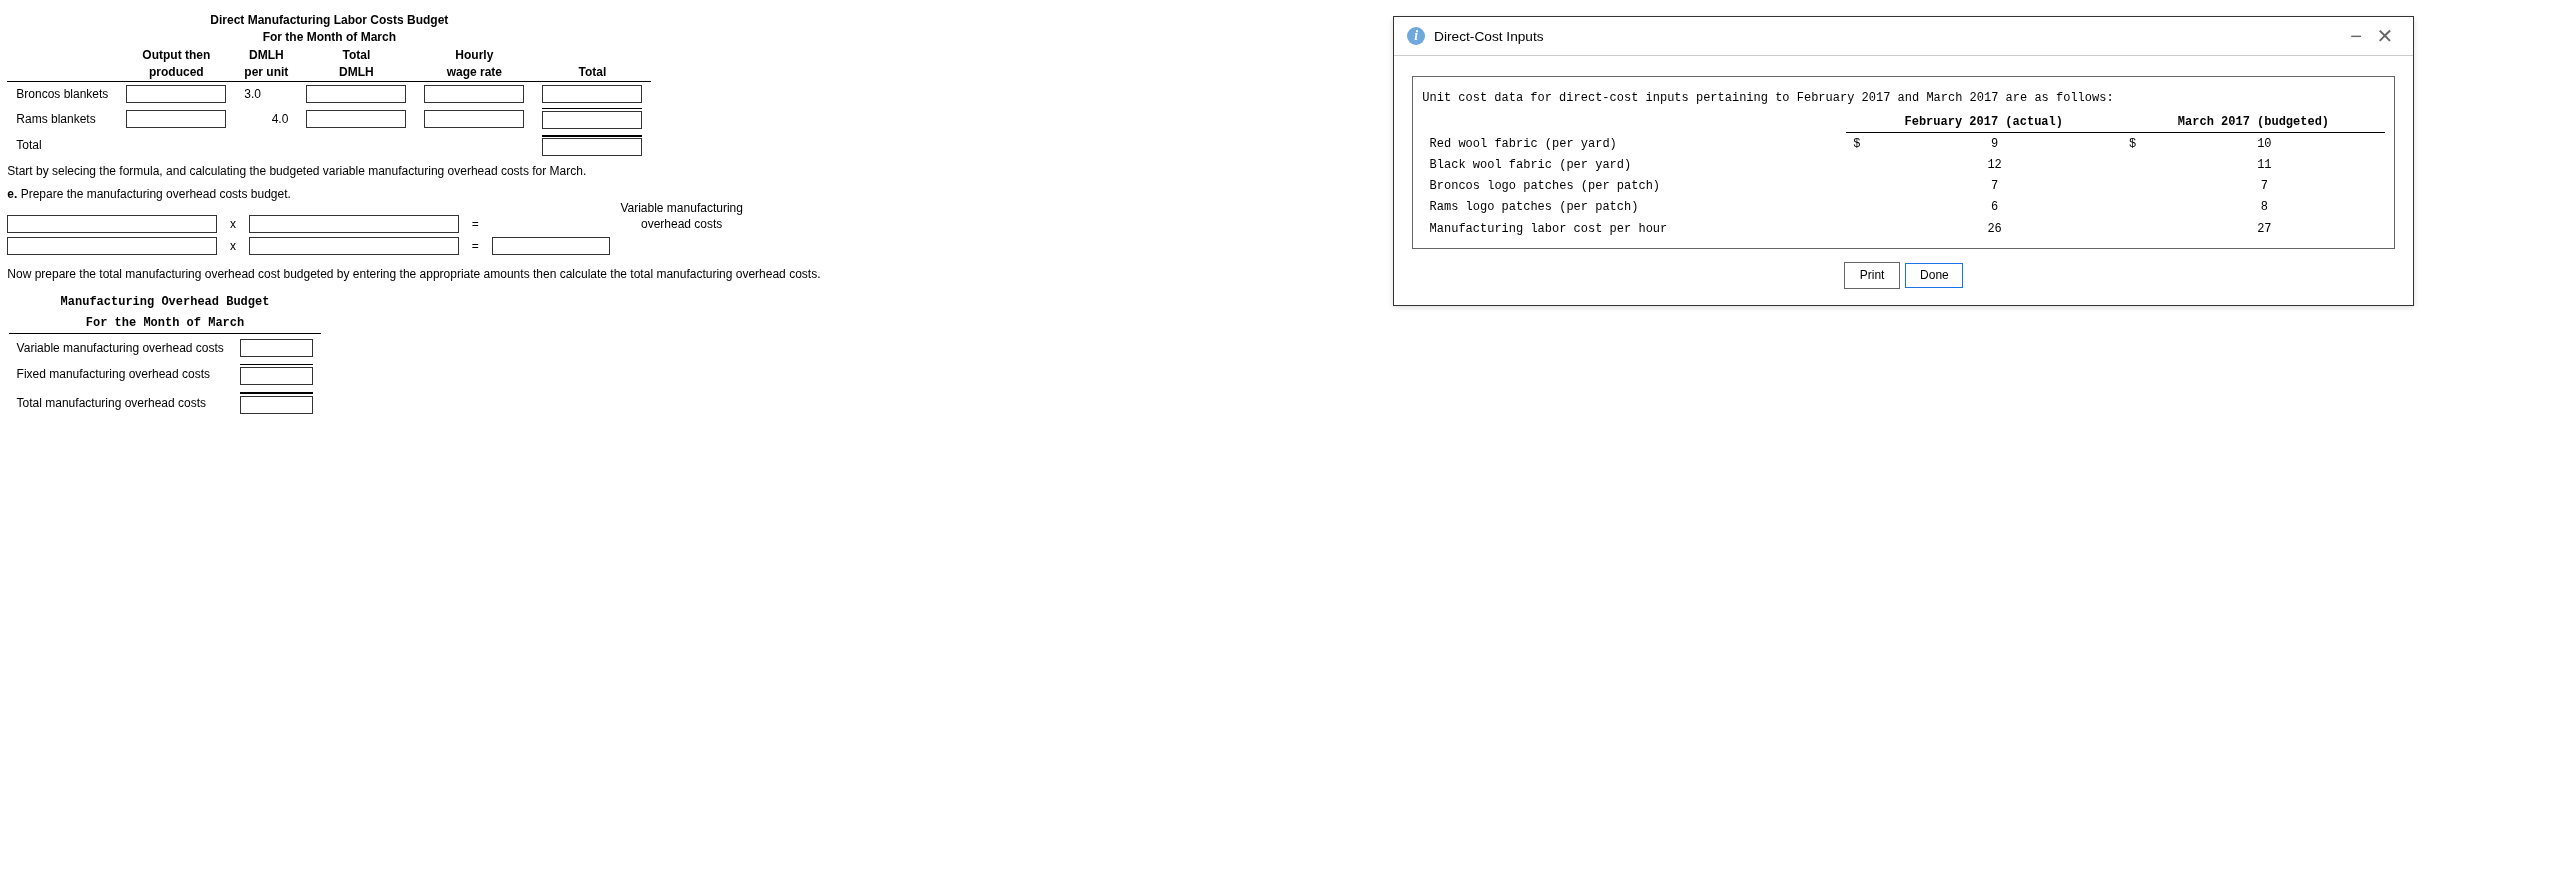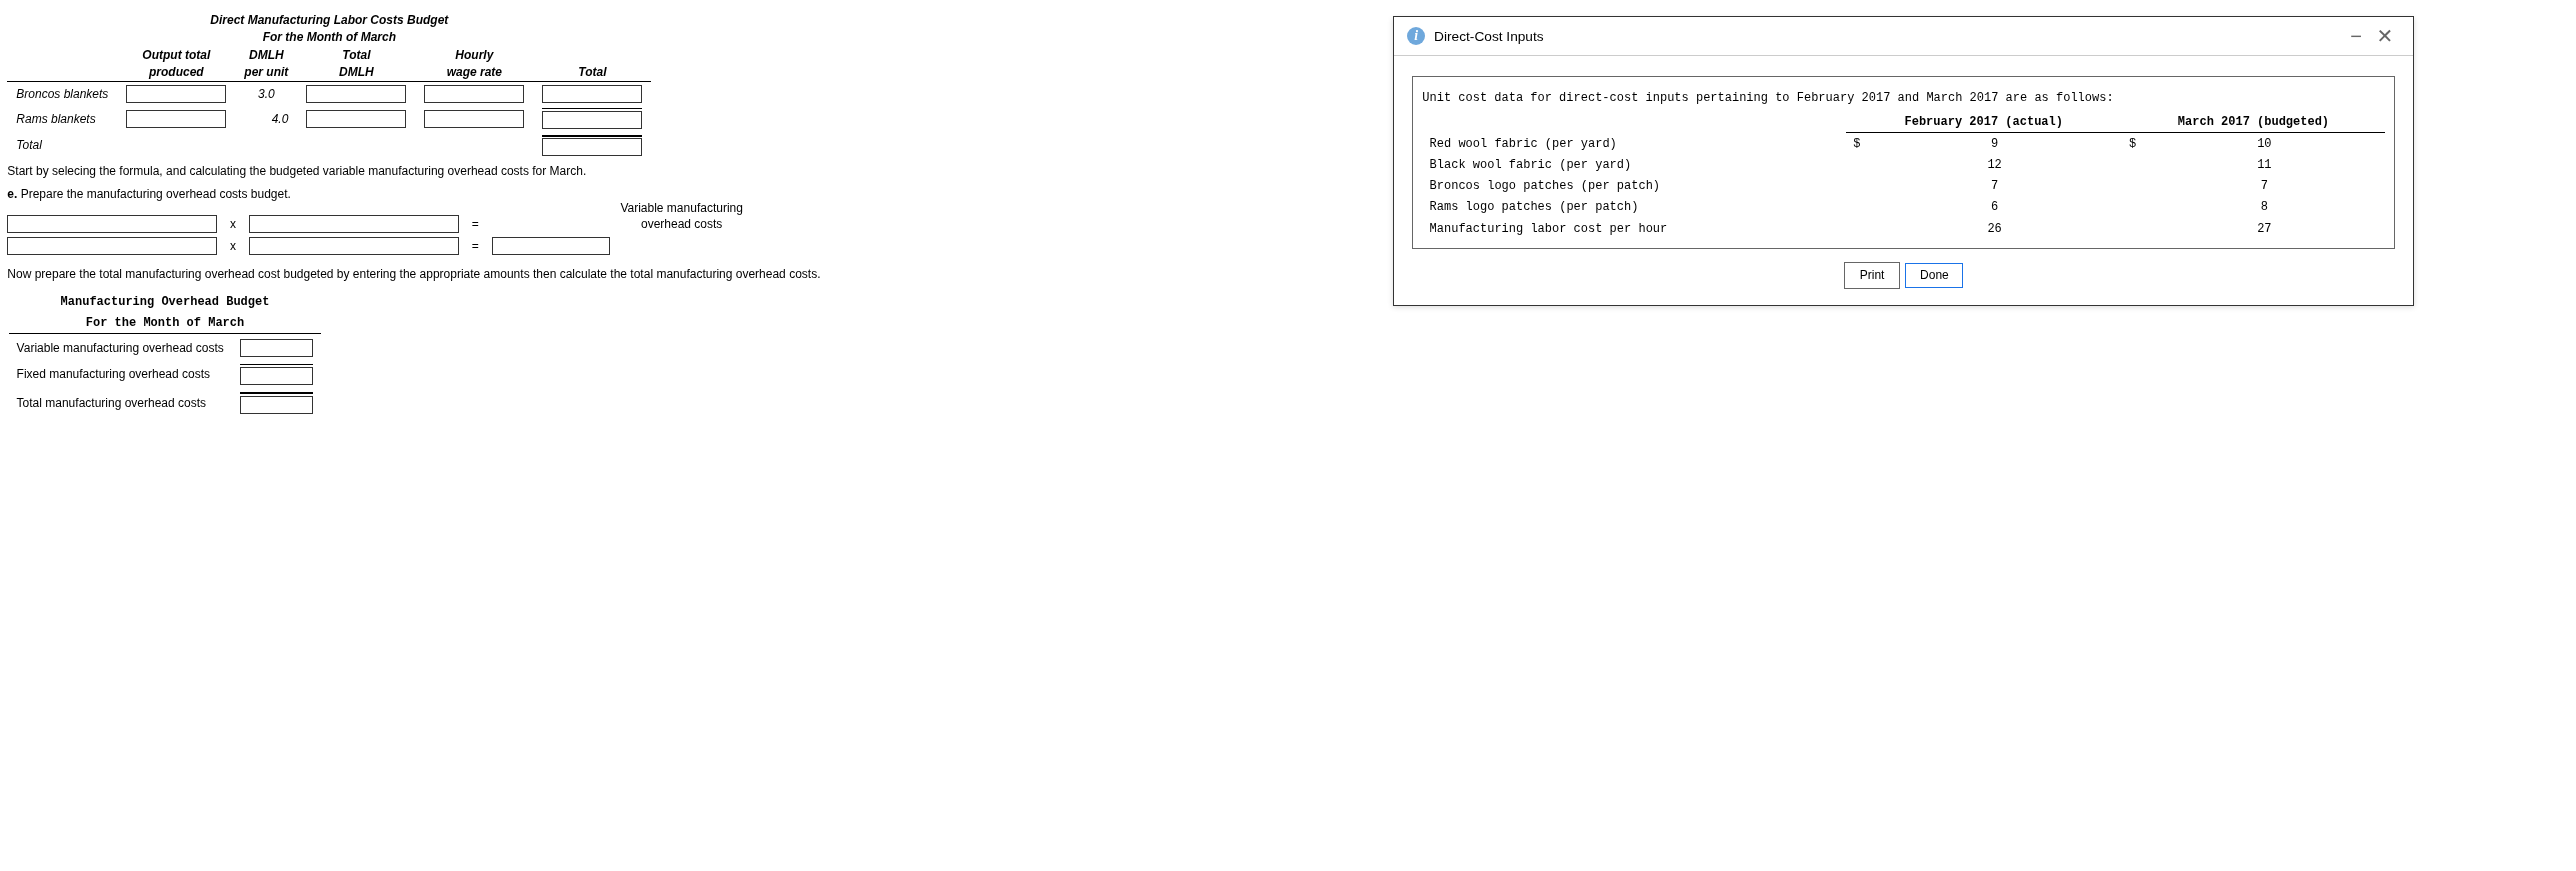--- a/index.html
+++ b/index.html
@@ -9,21 +9,21 @@
     font-family: Arial, Helvetica, sans-serif;
     font-size: 12px;
     color: #000;
     background: #fff;
     width: 2576px;
   }
   .main-wrap { position: relative; width: 100%; }
   .q-part-label { font-weight: bold; }
   .abbrev { color: #008800; }
   .budget-header { text-align: center; font-weight: bold; }
-  table.budget { border-collapse: collapse; margin: 3.6px 0; font-style: italic; }
+  table.budget { border-collapse: collapse; margin: 3.6px 0; }
   table.budget th { font-weight: bold; text-align: center; padding: 1.8px 9px; }
   table.budget td { padding: 2.7px 9px; text-align: left; }
   .hdr-line th { border-bottom: 0.9px solid #000; }
   .input-box {
     display: inline-block;
     width: 100px;
     height: 18px;
     border: 0.9px solid #333;
     background: #fff;
     vertical-align: middle;
@@ -99,38 +99,38 @@
   <table class="budget">
     <tbody>
         <tr>
           <th colspan="6" class="budget-header">Direct Manufacturing Labor Costs Budget</th>
         </tr>
     <tr>
           <th colspan="6" class="budget-header">For the Month of March</th>
         </tr>
     <tr>
       <th></th>
-      <th>Output total</th>
+      <th>Output then</th>
       <th>DMLH</th>
       <th>Total</th>
       <th>Hourly</th>
       <th></th>
     </tr>
     <tr class="hdr-line">
       <th></th>
       <th>produced</th>
       <th>per unit</th>
       <th>DMLH</th>
       <th>wage rate</th>
       <th>Total</th>
     </tr>
     <tr>
       <td>Broncos blankets</td>
       <td><span class="input-box"></span></td>
-      <td style="text-align:center">3.0</td>
+      <td style="text-align:left">3.0</td>
       <td><span class="input-box"></span></td>
       <td><span class="input-box"></span></td>
       <td><span class="input-box"></span></td>
     </tr>
     <tr>
       <td>Rams blankets</td>
       <td><span class="input-box"></span></td>
       <td style="text-align:right">4.0</td>
       <td><span class="input-box"></span></td>
       <td><span class="input-box"></span></td>

